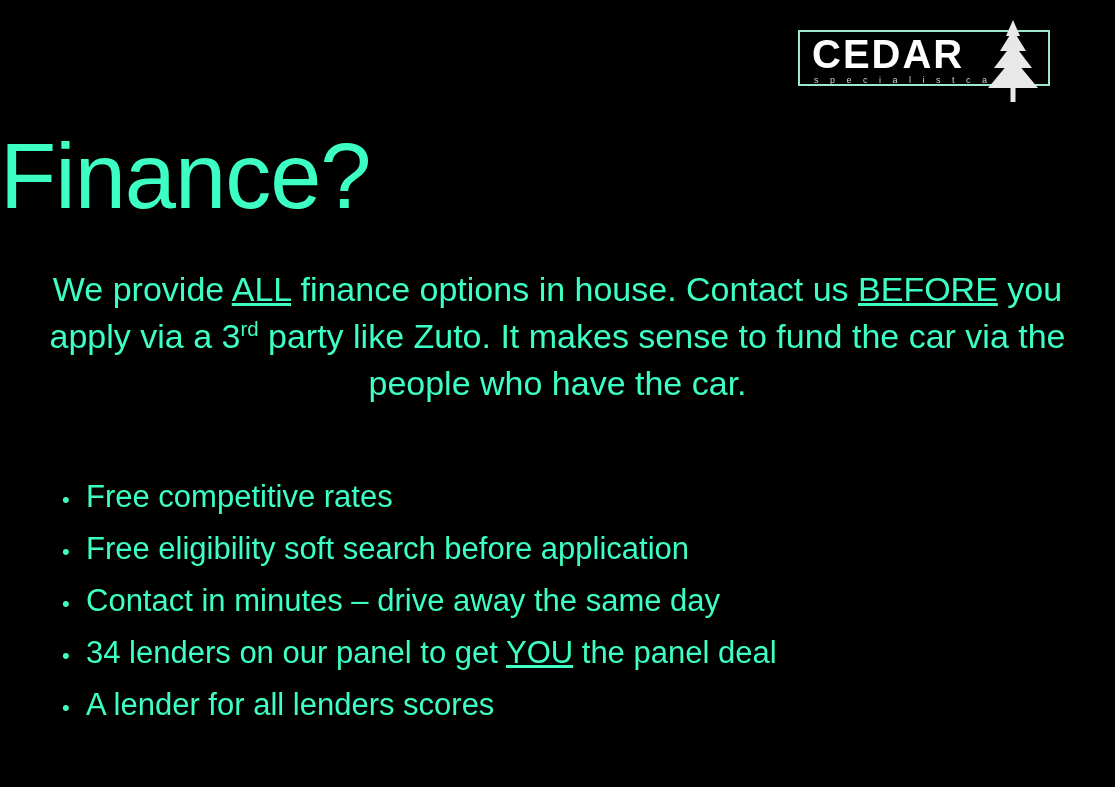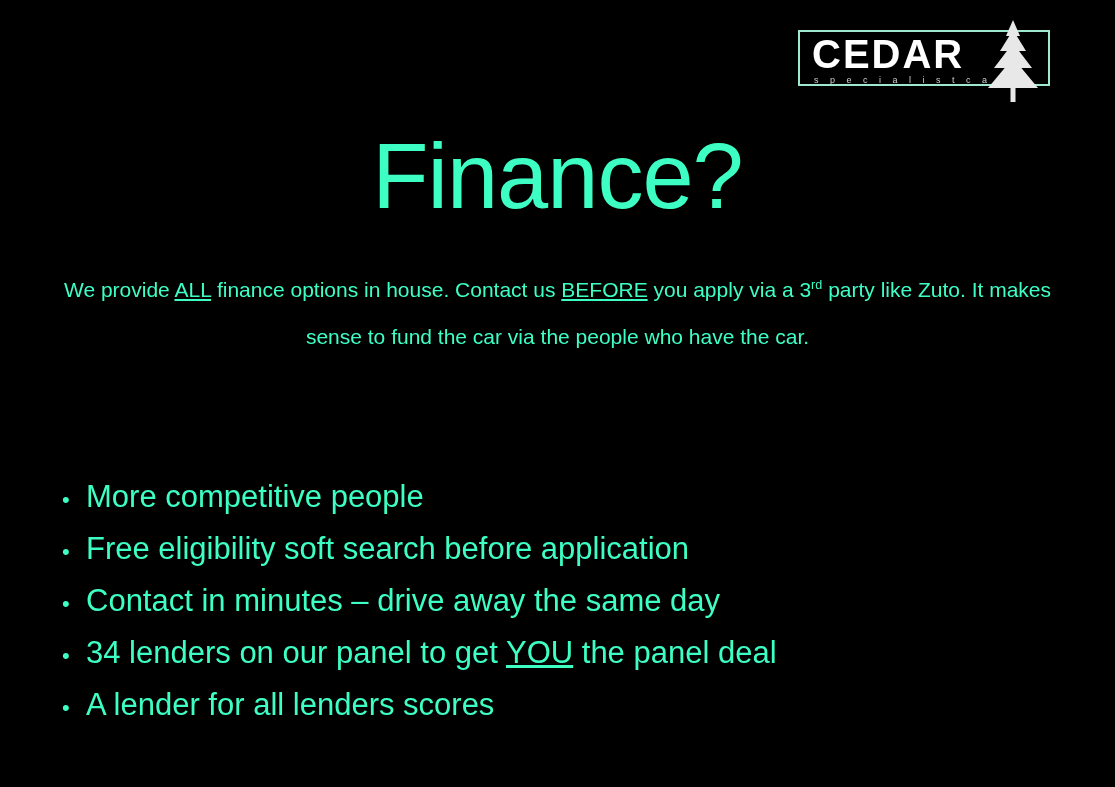--- a/index.html
+++ b/index.html
@@ -68,37 +68,36 @@
     width: 74px;
     height: 86px;
   }
 
   
   .title {
     position: absolute;
     top: 126px;
     left: 0;
     width: 1115px;
-    text-align: center;
     font-size: 92px;
     line-height: 100px;
     color: #3dffc4;
     font-family: "Liberation Sans", sans-serif;
     font-weight: normal;
     letter-spacing: -1px;
   }
 
   
   .intro {
     position: absolute;
     top: 266px;
     left: 40px;
     width: 1035px;
     text-align: center;
-    font-size: 21px;
+    font-size: 34px;
     line-height: 47px;
     color: #3dffc4;
   }
   .u { text-decoration: underline; }
   sup.ord { font-size: 0.6em; vertical-align: super; line-height: 0; }
 
   
   .bullets {
     position: absolute;
     top: 472px;
@@ -147,21 +146,21 @@
   <div class="title">Finance?</div>
 
   <div class="intro">
     <span>We provide </span><span class="u">ALL</span><span> finance options in house. Contact us </span><span class="u">BEFORE</span><span> you apply via a 3</span><sup class="ord">rd</sup><span> party like Zuto. It makes sense to fund the car via the people who have the car.</span>
   </div>
 
   <div class="bullets">
 
     <div class="bullet-item">
       <span class="bullet-dot">•</span>
-      <span class="bullet-text">More competitive people</span>
+      <span class="bullet-text">Free competitive rates</span>
     </div>
 
     <div class="bullet-item">
       <span class="bullet-dot">•</span>
       <span class="bullet-text">Free eligibility soft search before application</span>
     </div>
 
     <div class="bullet-item">
       <span class="bullet-dot">•</span>
       <span class="bullet-text">Contact in minutes – drive away the same day</span>

